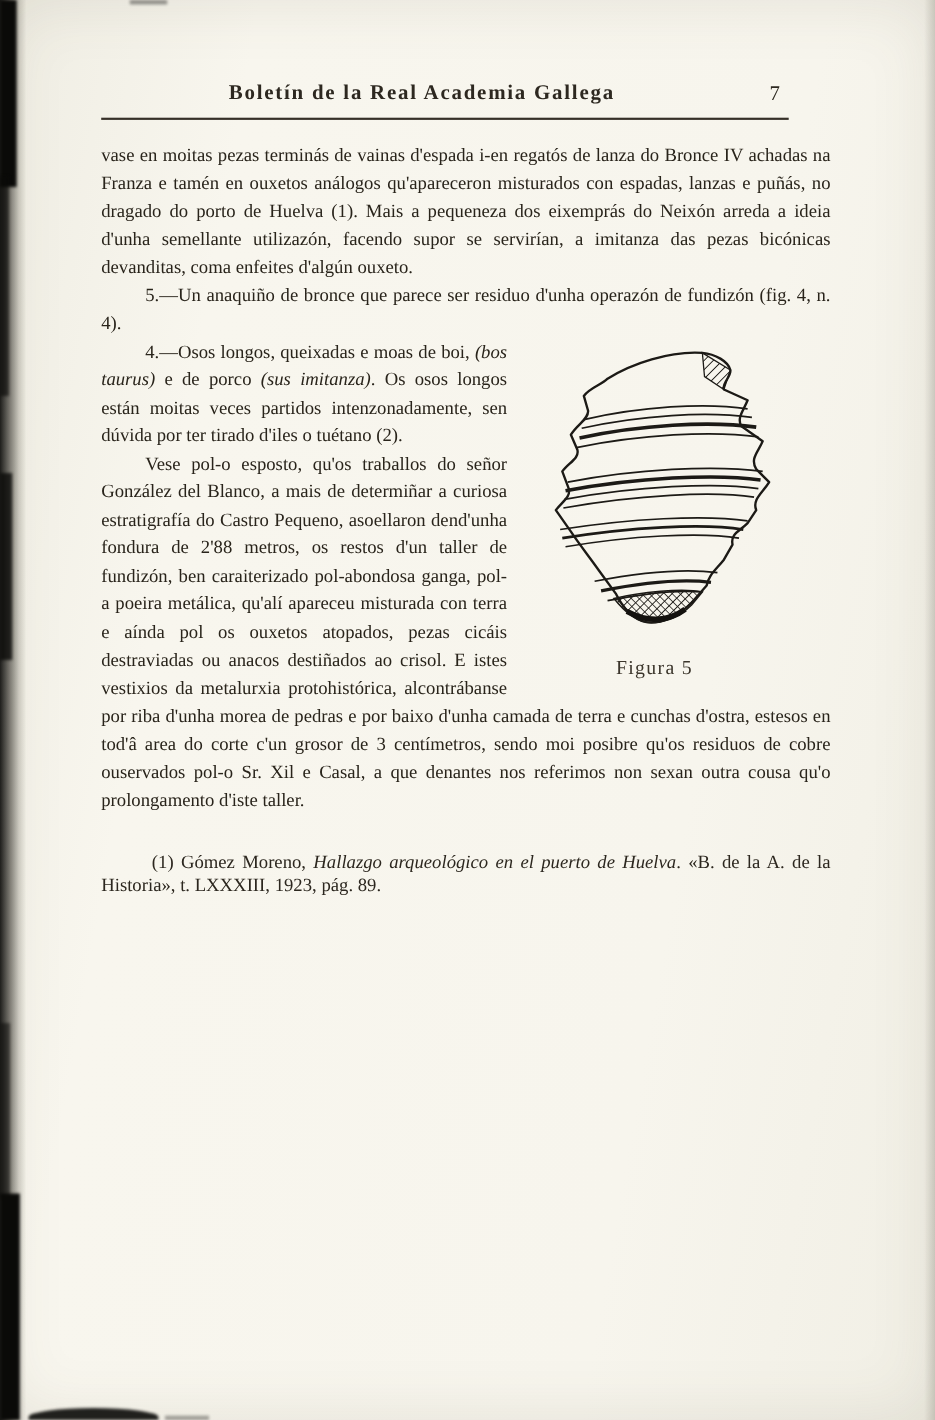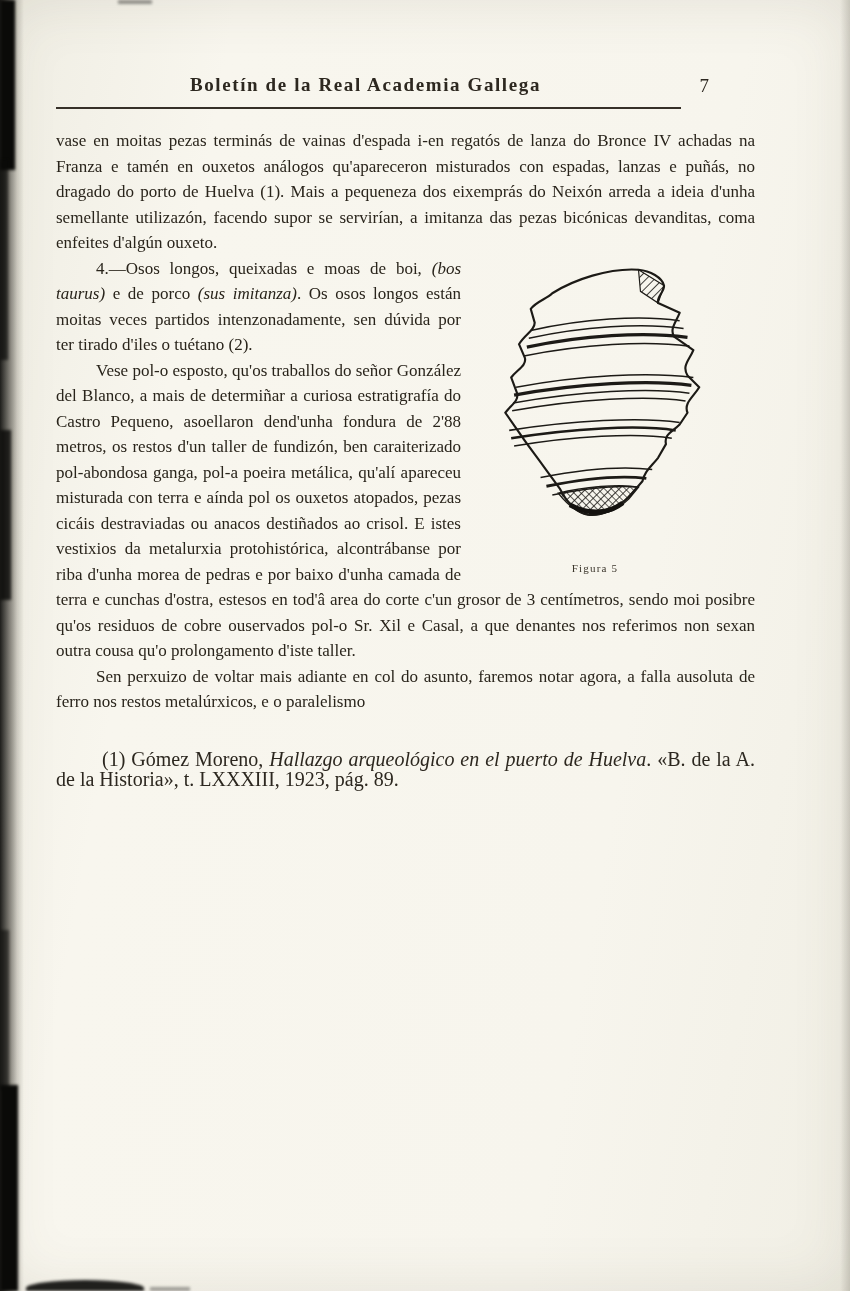--- a/index.html
+++ b/index.html
@@ -29,44 +29,44 @@
   .b5 { left:0; top:1085px; width:18px; height:206px; }
   .b6 { left:26px; bottom:0; width:118px; height:11px; border-radius:60% 60% 0 0/90% 90% 0 0; opacity:.9; }
   .b7 { left:150px; bottom:0; width:40px; height:4px; opacity:.35; }
   .b8 { left:118px; top:0; width:34px; height:4px; opacity:.4; }
   .edge-right {
     position:absolute; right:0; top:0; width:10px; height:100%;
     background:linear-gradient(to left, rgba(60,55,42,0.18), rgba(0,0,0,0));
     pointer-events:none;
   }
 
-  .content { position:relative; padding:74px 95px 0 56px; }
+  .content { position:relative; padding:74px 95px 0 92px; }
 
   
   .header { position:relative; height:30px; }
   .title {
     display:block; text-align:center; transform:translateX(-40px);
     font-weight:bold; font-size:19px; letter-spacing:1.6px; color:#2d2820;
   }
   .pagenum { position:absolute; right:46px; top:1px; font-size:19px; color:#2d2820; }
   .rule { width:625px; border-bottom:2px solid #363028; margin-top:3px; margin-bottom:19px; }
 
   
   .text { font-size:17px; line-height:25.5px; text-align:justify; }
   .text p { text-indent:40px; }
   .text p.noindent { text-indent:0; }
   .it { font-style:italic; }
 
   
   .figure { float:right; width:280px; height:320px; margin:2px 0 0 14px; text-align:center; }
   .figure svg { display:block; margin:0 auto; width:266px; height:286px; }
-  .caption { font-size:11px; letter-spacing:1.2px; color:#3b352b; margin-top:12px; padding-right:40px; }
+  .caption { font-size:18px; letter-spacing:1.2px; color:#3b352b; margin-top:0; padding-right:40px; }
 
   
-  .footnotes { clear:both; margin-top:34px; font-size:20px; line-height:20.5px; text-align:justify; color:#2c271f; }
+  .footnotes { clear:both; margin-top:34px; font-size:17px; line-height:20.5px; text-align:justify; color:#2c271f; }
   .footnotes p { text-indent:46px; }
 </style>
 </head>
 <body>
 
 <div class="page">
 
   <div class="binding"></div>
   <div class="blob b1"></div>
   <div class="blob b2"></div>
@@ -82,20 +82,21 @@
 
     <div class="header">
       <span class="title">Boletín de la Real Academia Gallega</span>
       <span class="pagenum">7</span>
     </div>
     <div class="rule"></div>
 
     <div class="text">
 
       <p class="noindent">vase en moitas pezas terminás de vainas d'espada i-en regatós de lanza do Bronce IV achadas na Franza e tamén en ouxetos análogos qu'apareceron misturados con espadas, lanzas e puñás, no dragado do porto de Huelva (1). Mais a pequeneza dos eixemprás do Neixón arreda a ideia d'unha semellante utilizazón, facendo supor se servirían, a imitanza das pezas bicónicas devanditas, coma enfeites d'algún ouxeto.</p>
+      <p>5.—Un anaquiño de bronce que parece ser residuo d'unha operazón de fundizón (fig. 4, n. 4).</p>
 
       <div class="figure">
         <svg viewBox="0 0 268 292">
           <defs>
             <pattern id="h1" width="6" height="6" patternUnits="userSpaceOnUse" patternTransform="rotate(45)">
               <line x1="0" y1="0" x2="0" y2="6" stroke="#1c1a16" stroke-width="1.7"></line>
             </pattern>
             <pattern id="h2" width="5" height="5" patternUnits="userSpaceOnUse" patternTransform="rotate(-45)">
               <line x1="0" y1="0" x2="0" y2="5" stroke="#1c1a16" stroke-width="1.4"></line>
             </pattern>
@@ -127,21 +128,20 @@
           <path d="M 76 240 C 100 234 140 230 158 234 L 148 246 C 136 258 120 264 106 262 C 94 260 84 250 76 240 Z" fill="url(#h2)" stroke="none"></path>
           <path d="M 88 252 C 106 262 126 262 142 250" fill="none" stroke="#14120f" stroke-width="5"></path>
         </svg>
         <div class="caption">Figura 5</div>
       </div>
 
 
       <p><span>4.—Osos longos, queixadas e moas de boi, </span><span class="it">(bos taurus)</span><span> e de porco </span><span class="it">(sus imitanza)</span><span>. Os osos longos están moitas veces partidos intenzonadamente, sen dúvida por ter tirado d'iles o tuétano (2).</span></p>
 
       <p>Vese pol-o esposto, qu'os traballos do señor González del Blanco, a mais de determiñar a curiosa estratigrafía do Castro Pequeno, asoellaron dend'unha fondura de 2'88 metros, os restos d'un taller de fundizón, ben caraiterizado pol-abondosa ganga, pol-a poeira metálica, qu'alí apareceu misturada con terra e aínda pol os ouxetos atopados, pezas cicáis destraviadas ou anacos destiñados ao crisol. E istes vestixios da metalurxia protohistórica, alcontrábanse por riba d'unha morea de pedras e por baixo d'unha camada de terra e cunchas d'ostra, estesos en tod'â area do corte c'un grosor de 3 centímetros, sendo moi posibre qu'os residuos de cobre ouservados pol-o Sr. Xil e Casal, a que denantes nos referimos non sexan outra cousa qu'o prolongamento d'iste taller.</p>
-      <p>Sen perxuizo de voltar mais adiante en col do asunto, faremos notar agora, a falla ausoluta de ferro nos restos metalúrxicos, e o paralelismo</p>
     </div>
 
     <div class="footnotes">
       <p><span>(1)   Gómez Moreno, </span><span class="it">Hallazgo arqueológico en el puerto de Huelva</span><span>. «B. de la A. de la Historia», t. LXXXIII, 1923, pág. 89.</span></p>
     </div>
 
   </div>
 </div>
 
 </body></html>

